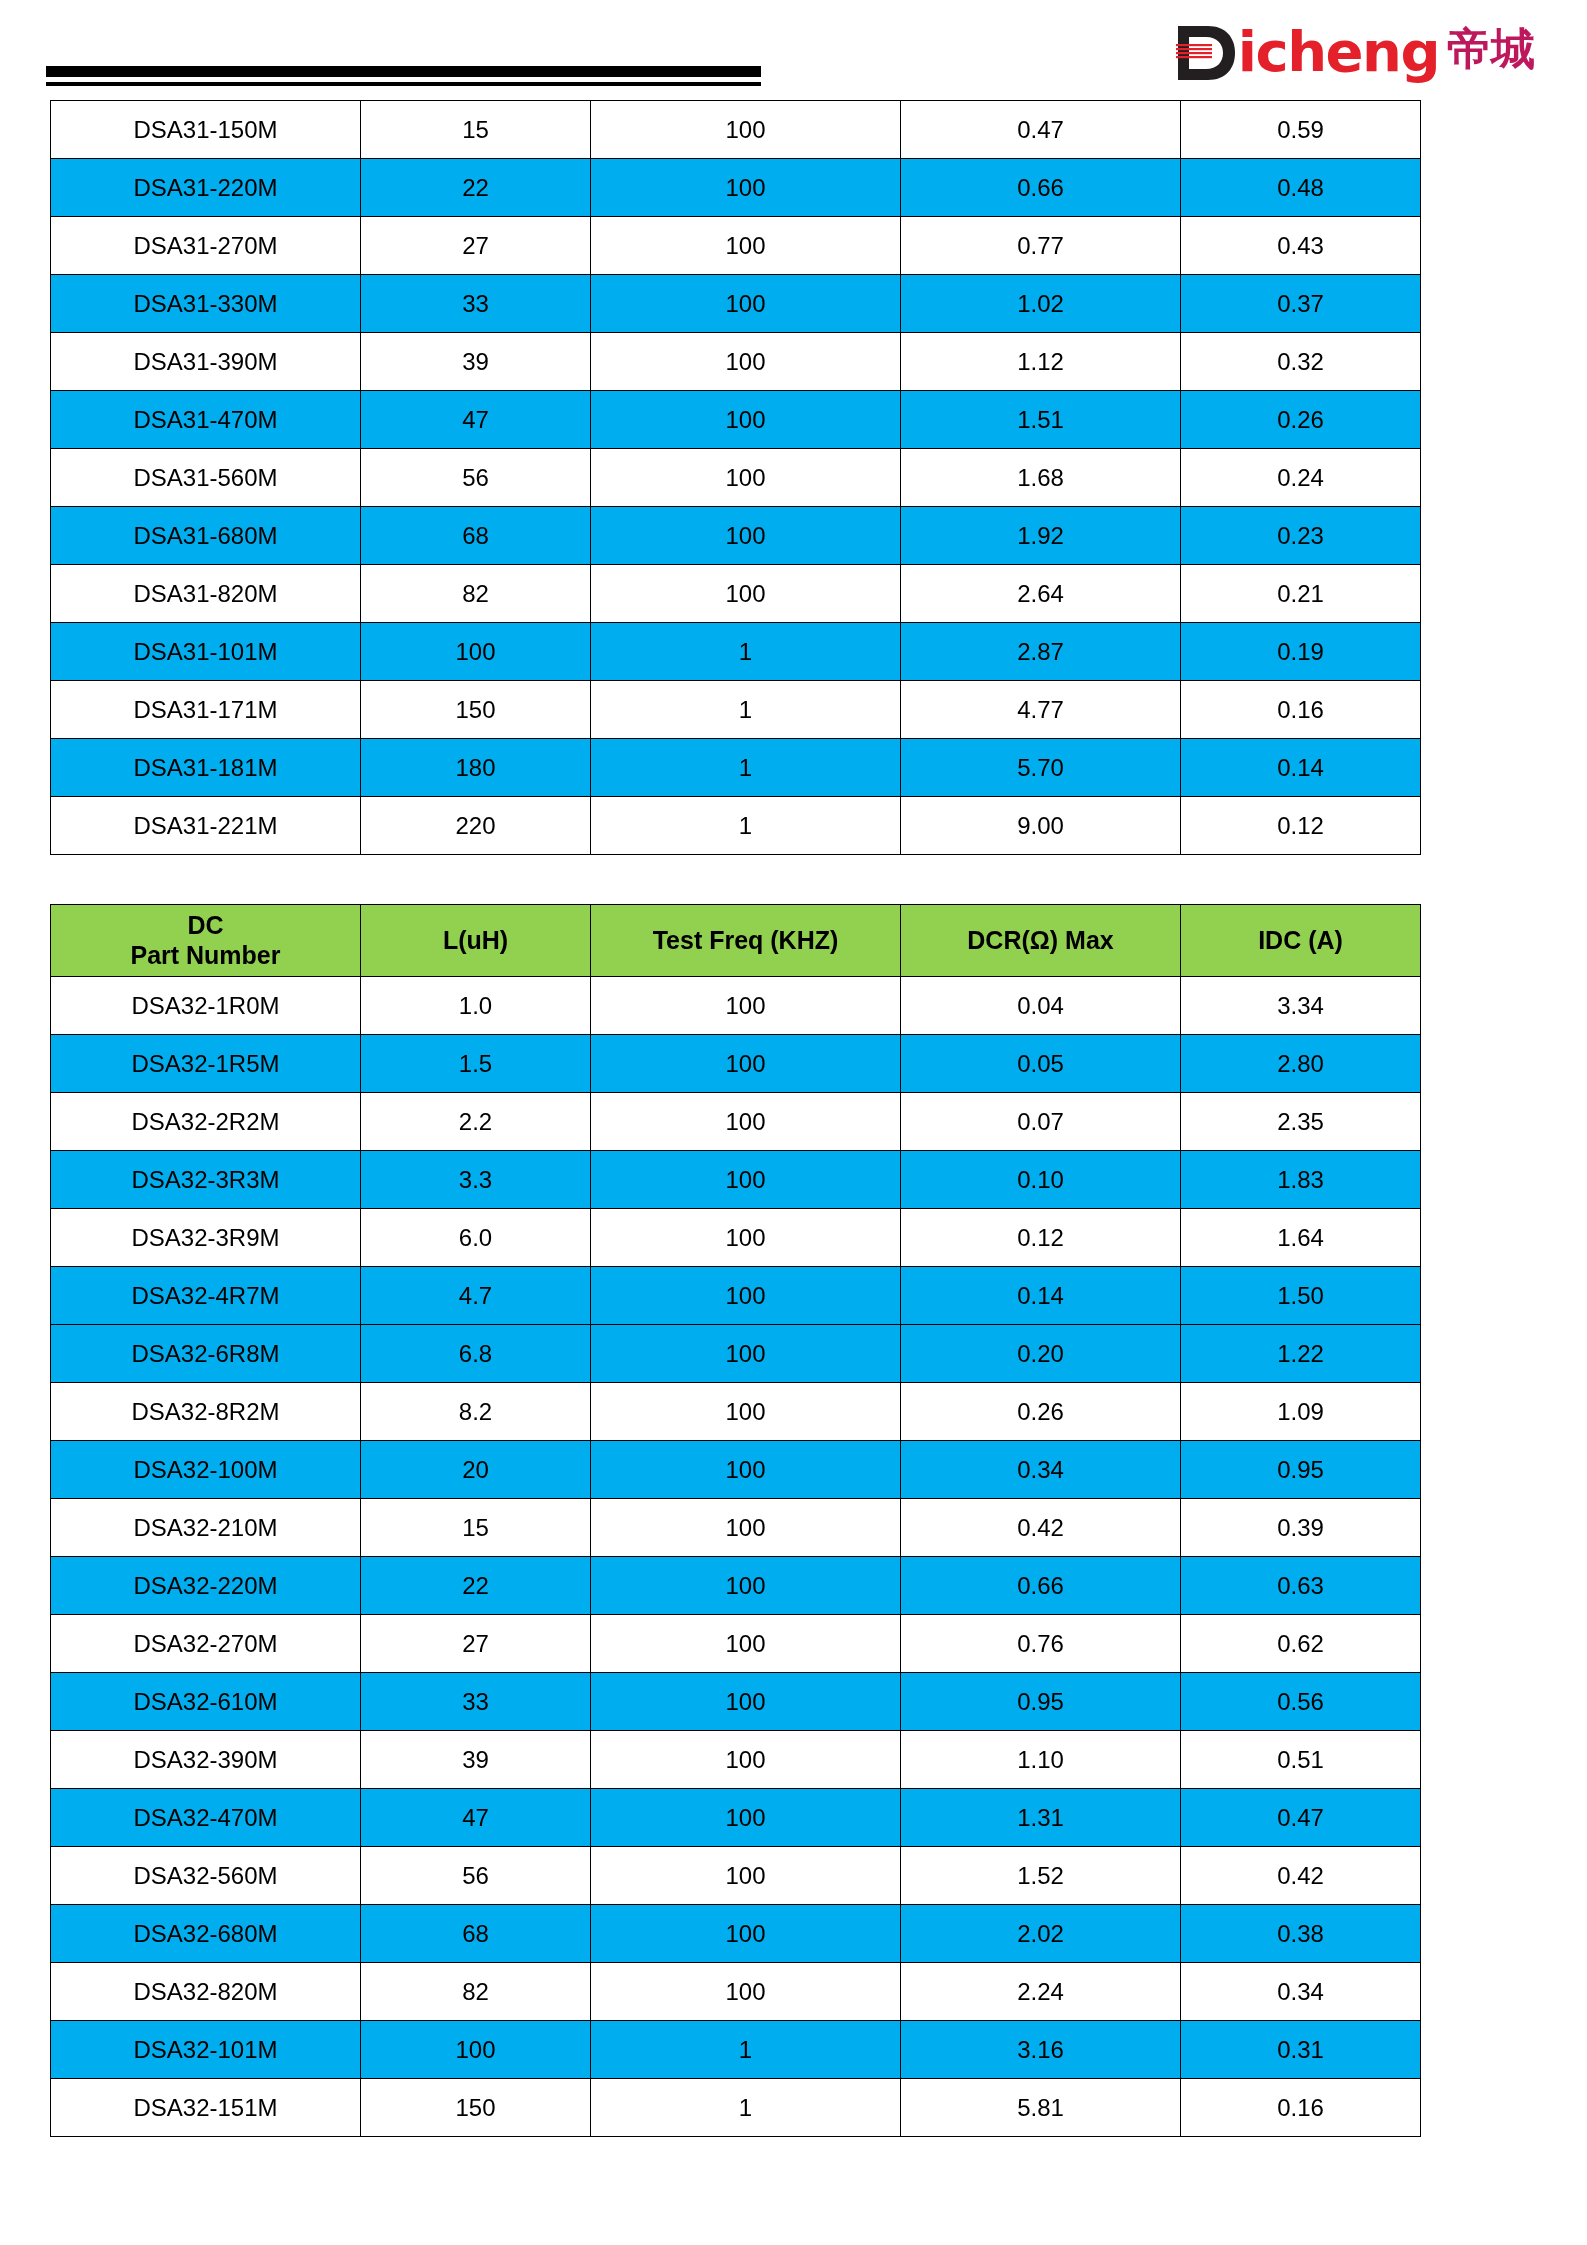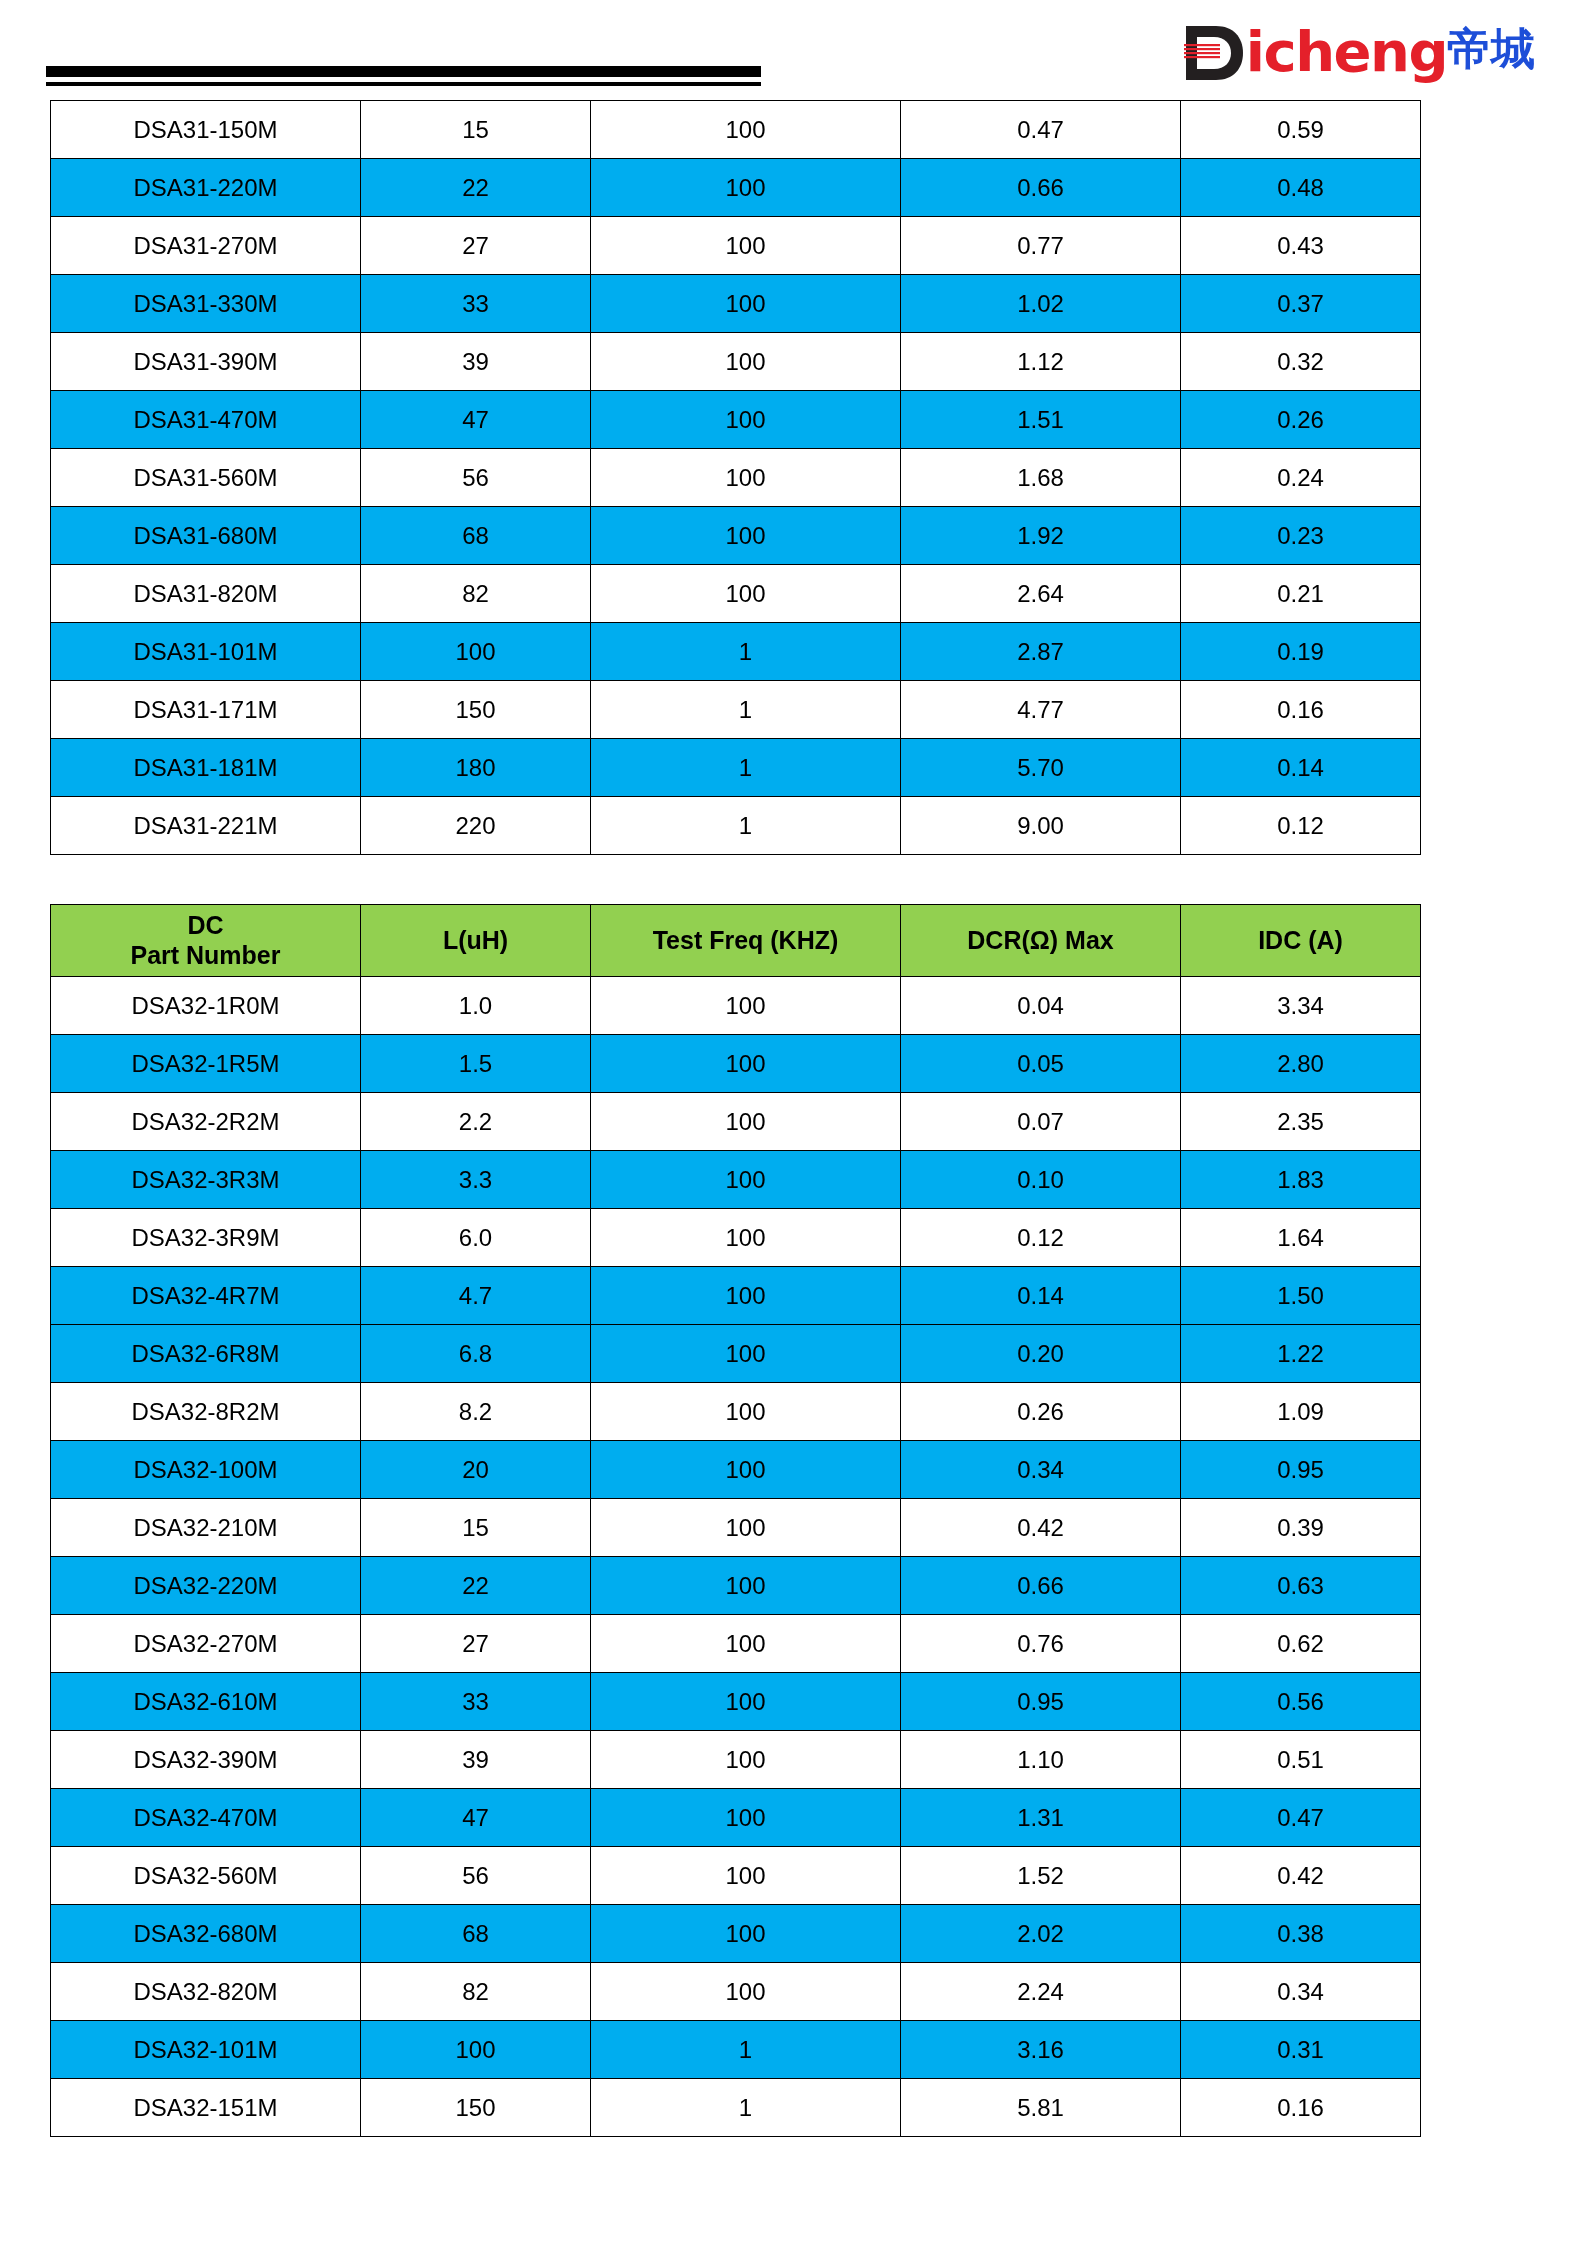--- a/index.html
+++ b/index.html
@@ -53,22 +53,22 @@
     line-height: 56px;
     letter-spacing: -1.5px;
     color: #e4202a;
     margin-left: -2px;
   }
   .logo-cn {
     font-family: "DejaVu Sans", sans-serif;
     font-weight: bold;
     font-size: 44px;
     line-height: 50px;
-    color: #1d4ed8;
-    margin-left: 0;
+    color: #be185d;
+    margin-left: 8px;
     letter-spacing: 0px;
   }
 
   .rule-wrap {
     position: absolute;
     left: 46px;
     top: 66px;
     width: 715px;
   }
   .rule-thick {

